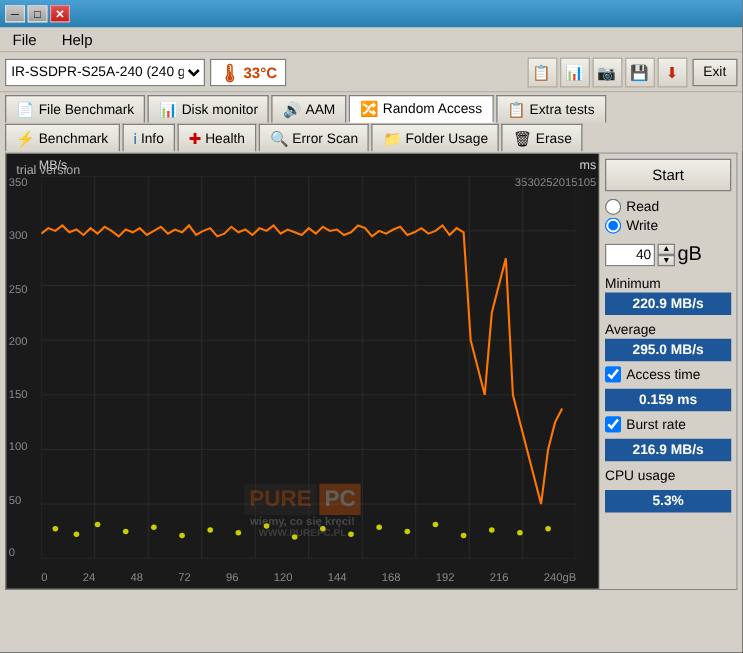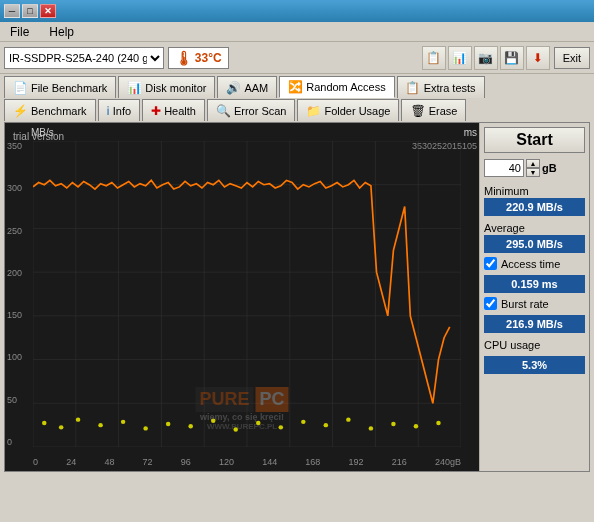--- a/index.html
+++ b/index.html
@@ -38,31 +38,31 @@
     
     
     .chart-area { flex: 1; background: #1a1a1a; position: relative; padding: 4px; }
     .chart-y-label-left { position: absolute; left: 2px; top: 4px; color: #cccccc; font-size: 10px; padding-left: 24px; }
     .chart-y-label-right { position: absolute; right: 2px; top: 4px; color: #cccccc; font-size: 10px; }
     .chart-watermark { position: absolute; bottom: 40px; left: 50%; transform: translateX(-50%); opacity: 0.3; text-align: center; color: white; font-size: 11px; font-weight: bold; }
     .trial-text { position: absolute; top: 8px; left: 8px; color: #aaaaaa; font-size: 10px; }
     
     
     .right-panel { width: 110px; background: #d4d0c8; border-left: 1px solid #b0aca0; padding: 4px; display: flex; flex-direction: column; gap: 4px; }
-    .start-btn { width: 100%; height: 26px; background: linear-gradient(to bottom, #f0f0e8, #d8d4cc); border: 1px solid #808080; cursor: pointer; font-size: 16px; font-weight: bold; }
+    .start-btn { width: 100%; height: 26px; background: linear-gradient(to bottom, #f0f0e8, #d8d4cc); border: 1px solid #808080; cursor: pointer; font-size: 12px; font-weight: normal; }
     .radio-group { display: flex; flex-direction: column; gap: 2px; padding: 2px 0; }
     .radio-item { display: flex; align-items: center; gap: 4px; font-size: 11px; }
     .radio-item input[type="radio"] { margin: 0; }
     .checkbox-item { display: flex; align-items: center; gap: 4px; font-size: 11px; }
     .checkbox-item input[type="checkbox"] { margin: 0; }
     .spinbox-row { display: flex; align-items: center; gap: 2px; padding: 2px 0; }
     .spinbox { width: 40px; height: 18px; border: 1px solid #808080; background: white; font-size: 11px; text-align: right; padding-right: 2px; }
     .spinbox-btns { display: flex; flex-direction: column; }
     .spinbox-btn { width: 14px; height: 9px; border: 1px solid #808080; background: linear-gradient(to bottom, #f0f0e8, #d8d4cc); font-size: 7px; display: flex; align-items: center; justify-content: center; cursor: pointer; line-height: 1; }
-    .spinbox-label { font-size: 11px; font-weight: bold; }
+    .spinbox-label { font-size: 16px; }
     
     .stat-label { font-size: 11px; margin-top: 2px; }
     .stat-value { width: 100%; height: 18px; display: flex; align-items: center; justify-content: center; font-size: 11px; font-weight: bold; color: white; margin-top: 1px; }
     .stat-value.blue { background: #1e5799; }
   </style>
 </head>
 <body>
 
 <div class="title-bar">
   <div class="title-bar-controls">
@@ -243,20 +243,30 @@
         <span style="background:#ff6600; color:white; padding:2px 4px; font-size:18px; font-weight:900;">PC</span>
       </div>
       <div style="color:#aaa; font-size:9px;">wiemy, co się kręci!</div>
       <div style="color:#888; font-size:8px;">WWW.PUREPC.PL</div>
     </div>
   </div>
 
   <div class="right-panel">
     <button class="start-btn">Start</button>
 
+    <div class="radio-group">
+      <div class="radio-item">
+        <input type="radio" name="rw" style="">
+        <label>Read</label>
+      </div>
+      <div class="radio-item">
+        <input type="radio" name="rw" checked="" style="">
+        <label>Write</label>
+      </div>
+    </div>
 
 
     <div class="spinbox-row">
       <input type="text" class="spinbox" value="40" style="">
       <div class="spinbox-btns">
         <div class="spinbox-btn">▲</div>
         <div class="spinbox-btn">▼</div>
       </div>
       <span class="spinbox-label">gB</span>
     </div>

